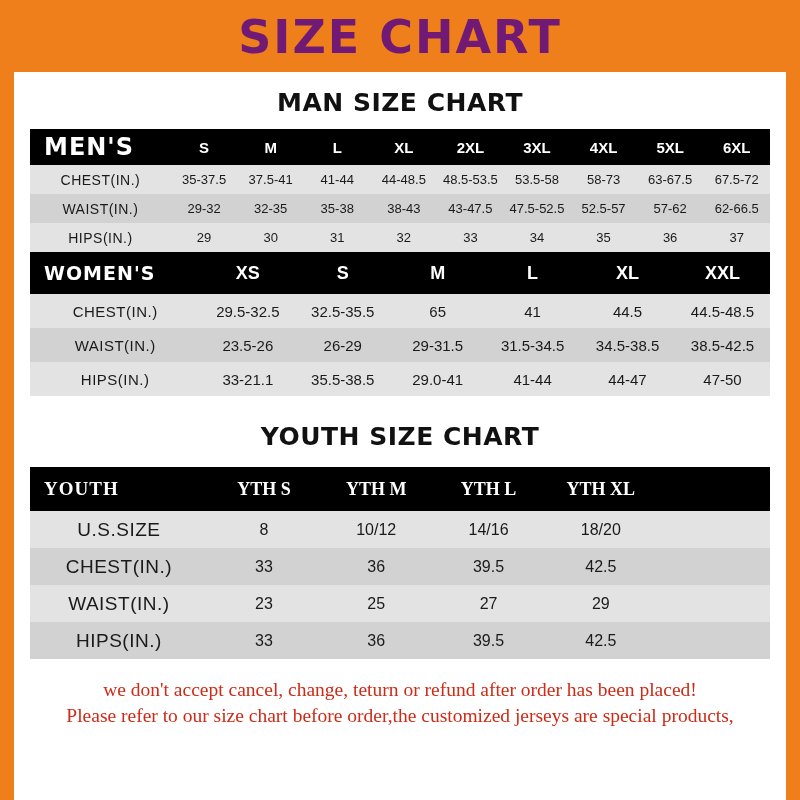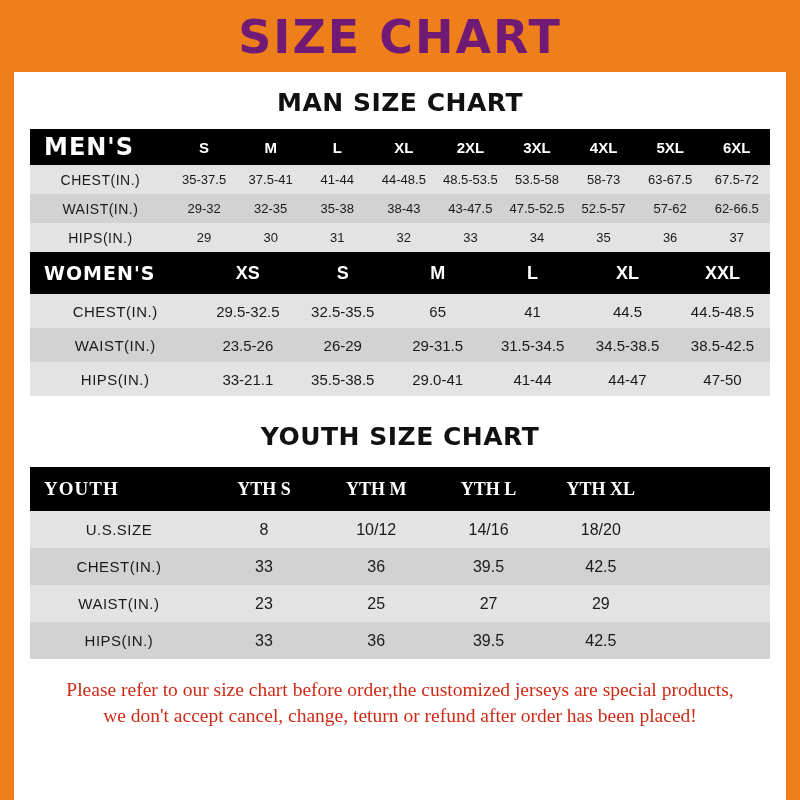--- a/index.html
+++ b/index.html
@@ -94,21 +94,21 @@
   
   #women-table thead th { height: 40px; font-size: 18px; }
   #women-table thead th.label { font-size: 19px; }
   #women-table td { height: 32px; font-size: 15px; }
   #women-table td.label { font-size: 15px; }
 
   
   #youth-table thead th { height: 42px; font-size: 18px; font-family: Liberation Serif, serif; }
   #youth-table thead th.label { font-size: 19px; }
   #youth-table td { height: 35px; font-size: 16px; }
-  #youth-table td.label { font-size: 15px; }
+  #youth-table td.label { font-size: 19px; }
 
   .note {
     margin-top: 18px;
     padding: 0 6px;
     text-align: center;
     color: #cf2a15;
     font-family: "Liberation Serif", serif;
     font-size: 19.5px;
     line-height: 1.35;
   }
@@ -269,18 +269,18 @@
           <td>33</td>
           <td>36</td>
           <td>39.5</td>
           <td>42.5</td>
           <td></td>
         </tr>
       </tbody>
     </table>
 
     <div class="note">
+      <div>we don't accept cancel, change, teturn or refund after order has been placed!</div>
       <div>Please refer to our size chart before order,the customized jerseys are special products,</div>
-      <div>we don't accept cancel, change, teturn or refund after order has been placed!</div>
     </div>
 
   </div>
 </div>
 
 </body></html>

